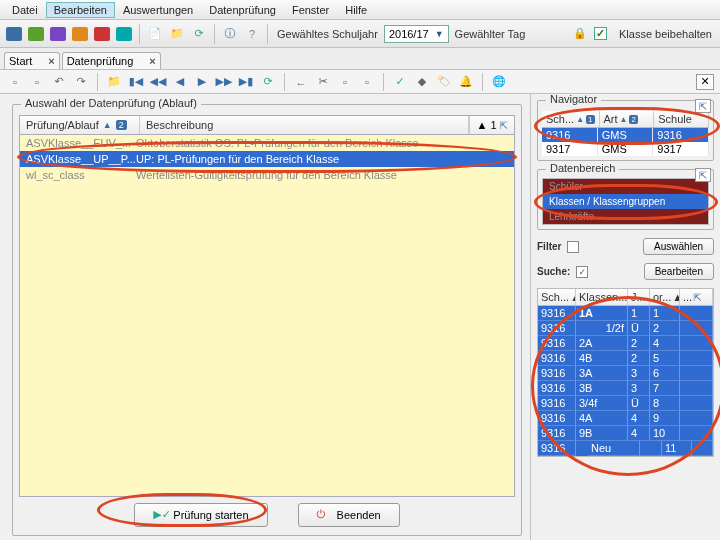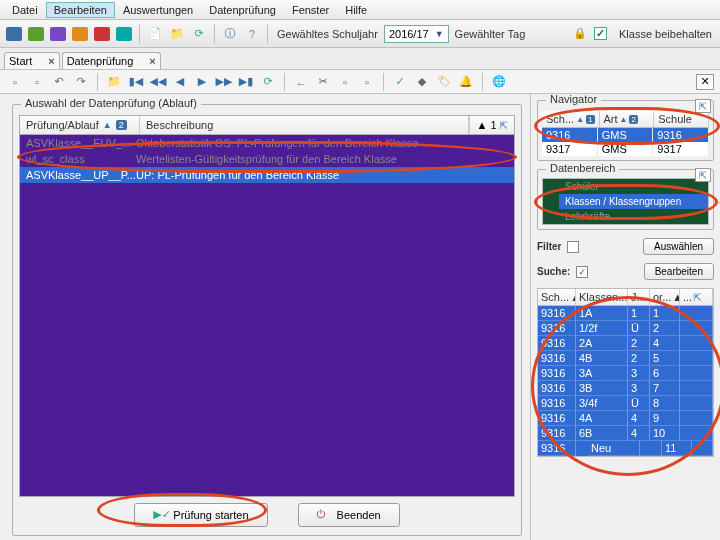--- a/index.html
+++ b/index.html
@@ -33,21 +33,21 @@
 .groupbox { border: 1px solid #b0b0b0; border-radius: 2px; padding: 10px 6px 6px 6px; height: 100%; position: relative; display: flex; flex-direction: column; }
 .groupbox > legend { position: absolute; top: -8px; left: 8px; background: #f0f0f0; padding: 0 4px; color: #333; }
 
 .table-head { display: flex; background: linear-gradient(#fdfdfd, #ececec); border: 1px solid #aab; }
 .table-head .th { padding: 3px 6px; border-right: 1px solid #ccc; color: #333; display: flex; align-items: center; gap: 4px; }
 .th .sorticon { color: #3a6ea5; font-size: 9px; }
 .th .sortnum { background: #3a6ea5; color: #fff; font-size: 9px; padding: 0 3px; border-radius: 2px; }
 .table-head .th-last { margin-left: auto; border-left: 1px solid #ccc; padding: 3px 6px; }
 .anchor-icon { color: #3a6ea5; font-size: 10px; }
 
-.tbody { border: 1px solid #aab; border-top: none; flex: 1; background: #4c1d95; overflow: hidden; }
+.tbody { border: 1px solid #aab; border-top: none; flex: 1; background: #fef9c3; overflow: hidden; }
 .trow { display: flex; padding: 2px 6px; color: #222; }
 .trow.highlight { background: #2f6bd0; color: #fff; }
 .trow.dim { color: #888; }
 .trow .c1 { width: 110px; overflow: hidden; text-overflow: ellipsis; white-space: nowrap; }
 .trow .c2 { flex: 1; overflow: hidden; white-space: nowrap; }
 
 .ring { position: absolute; border: 3px solid #d42; border-radius: 50%; pointer-events: none; }
 
 .btn-row { display: flex; justify-content: center; gap: 30px; padding: 6px 0 2px 0; position: relative; }
 .wbtn { background: linear-gradient(#fdfdfd, #e9e9e9); border: 1px solid #9a9a9a; border-radius: 3px; padding: 4px 18px; display: flex; align-items: center; gap: 6px; cursor: pointer; }
@@ -62,21 +62,21 @@
 .nh .sorticon { color: #3a6ea5; font-size: 8px; }
 .nh .sortnum { background: #3a6ea5; color: #fff; font-size: 8px; padding: 0 2px; border-radius: 2px; }
 .nav-body { background: #fff; }
 .nav-row { display: flex; font-size: 10px; }
 .nav-row.sel { background: #2f6bd0; color: #fff; }
 .nav-row .nc { flex: 1; padding: 1px 4px; border-right: 1px solid #e4e4f0; }
 .anchor-btn { position: absolute; right: 2px; top: -2px; width: 16px; height: 14px; border: 1px solid #999; background: #fff; display: flex; align-items: center; justify-content: center; font-size: 10px; color: #3a6ea5; }
 
 .data-section { border: 1px solid #b0b0b0; border-radius: 2px; position: relative; padding: 8px 4px 4px 4px; }
 .data-section > .title { position: absolute; top: -8px; left: 8px; background: #f0f0f0; padding: 0 4px; color: #333; }
-.data-list { background: #14532d; border: 1px solid #bbb; padding-left: 16px; }
+.data-list { background: #7f1d1d; border: 1px solid #bbb; }
 .data-list .item { padding: 2px 6px; font-size: 10px; color: #333; }
 .data-list .item.sel { background: #2f6bd0; color: #fff; }
 .data-list .item.dim { color: #999; }
 
 .filter-row { display: flex; align-items: center; gap: 6px; }
 .filter-row label { color: #333; font-size: 10px; font-weight: bold; }
 .filter-row .chk { width: 12px; height: 12px; border: 1px solid #888; background: #fff; display: inline-flex; align-items: center; justify-content: center; color: #2a7a2a; font-size: 9px; }
 .sbtn { background: linear-gradient(#fdfdfd, #e9e9e9); border: 1px solid #9a9a9a; border-radius: 3px; padding: 2px 10px; margin-left: auto; font-size: 10px; cursor: pointer; }
 
 .class-head { display: flex; background: linear-gradient(#fdfdfd, #ececec); border: 1px solid #bbb; }
@@ -200,27 +200,27 @@
           <span class="sortnum">1</span>
           <span class="anchor-icon">⇱</span>
         </div>
       </div>
 
       <div class="tbody">
         <div class="trow dim">
           <div class="c1">ASVKlasse__EUV_...</div>
           <div class="c2">Oktoberstatistik OS: PL-Prüfungen für den Bereich Klasse</div>
         </div>
+        <div class="trow highlight">
+          <div class="c1">ASVKlasse__UP__P...</div>
+          <div class="c2">UP: PL-Prüfungen für den Bereich Klasse</div>
+        </div>
         <div class="trow dim">
           <div class="c1">wl_sc_class</div>
           <div class="c2">Wertelisten-Gültigkeitsprüfung für den Bereich Klasse</div>
-        </div>
-        <div class="trow highlight">
-          <div class="c1">ASVKlasse__UP__P...</div>
-          <div class="c2">UP: PL-Prüfungen für den Bereich Klasse</div>
         </div>
       </div>
 
       <div class="ring" style="top:36px; left:4px; width:500px; height:32px; border-radius:50%/60%;"></div>
 
       <div class="btn-row">
         <div class="wbtn">
           <span class="ico" style="color:#2a8">▶✓</span>
           <span>Prüfung starten</span>
         </div>
@@ -308,28 +308,28 @@
             <span class="sorticon">▲</span>
           </div>
         <div class="ch" style="flex:1">
             <span>...</span>
             <span class="anchor-icon">⇱</span>
           </div>
       </div>
       <div class="class-body" id="class-body">
           <div class="class-row">
             <div class="cc" style="width: 38px;">9316</div>
-            <div class="cc" style="width: 52px;">1A</div>
+            <div class="cc" style="width: 52px; font-weight: bold;">1A</div>
             <div class="cc" style="width: 22px;">1</div>
             <div class="cc" style="width: 30px;">1</div>
             <div class="cc" style="width: auto; flex: 1 1 0%;"></div>
           </div>
           <div class="class-row">
             <div class="cc" style="width: 38px;">9316</div>
-            <div class="cc" style="width: 52px;">1/2f</div>
+            <div class="cc" style="width: 52px; text-align: right;">1/2f</div>
             <div class="cc" style="width: 22px;">Ü</div>
             <div class="cc" style="width: 30px;">2</div>
             <div class="cc" style="width: auto; flex: 1 1 0%;"></div>
           </div>
           <div class="class-row">
             <div class="cc" style="width: 38px;">9316</div>
             <div class="cc" style="width: 52px;">2A</div>
             <div class="cc" style="width: 22px;">2</div>
             <div class="cc" style="width: 30px;">4</div>
             <div class="cc" style="width: auto; flex: 1 1 0%;"></div>
@@ -364,21 +364,21 @@
           </div>
           <div class="class-row">
             <div class="cc" style="width: 38px;">9316</div>
             <div class="cc" style="width: 52px;">4A</div>
             <div class="cc" style="width: 22px;">4</div>
             <div class="cc" style="width: 30px;">9</div>
             <div class="cc" style="width: auto; flex: 1 1 0%;"></div>
           </div>
           <div class="class-row">
             <div class="cc" style="width: 38px;">9316</div>
-            <div class="cc" style="width: 52px;">6B</div>
+            <div class="cc" style="width: 52px;">9B</div>
             <div class="cc" style="width: 22px;">4</div>
             <div class="cc" style="width: 30px;">10</div>
             <div class="cc" style="width: auto; flex: 1 1 0%;"></div>
           </div>
           <div class="class-row">
             <div class="cc" style="width: 38px;">9316</div>
             <div class="cc" style="width: 52px; margin-left: 12px;">Neu</div>
             <div class="cc" style="width: 22px;"></div>
             <div class="cc" style="width: 30px;">11</div>
             <div class="cc" style="width: auto; flex: 1 1 0%;"></div>

